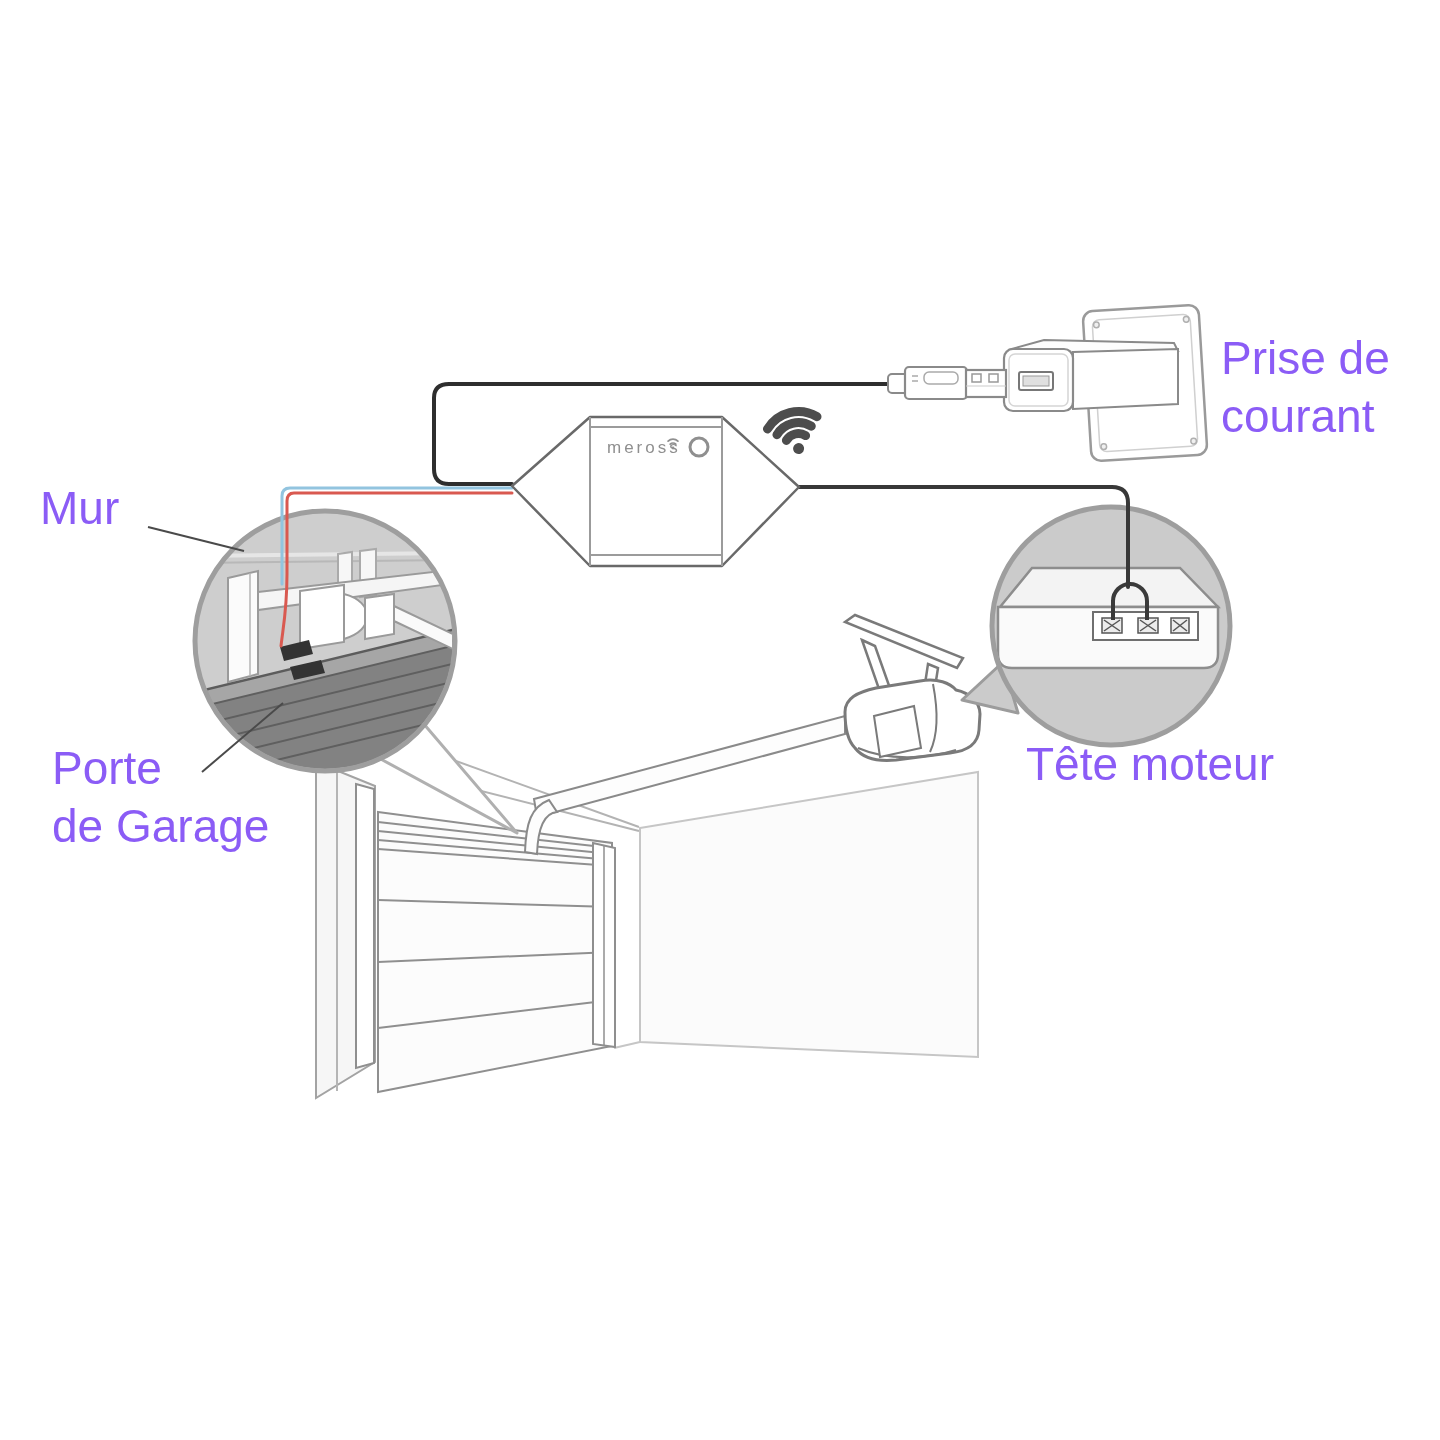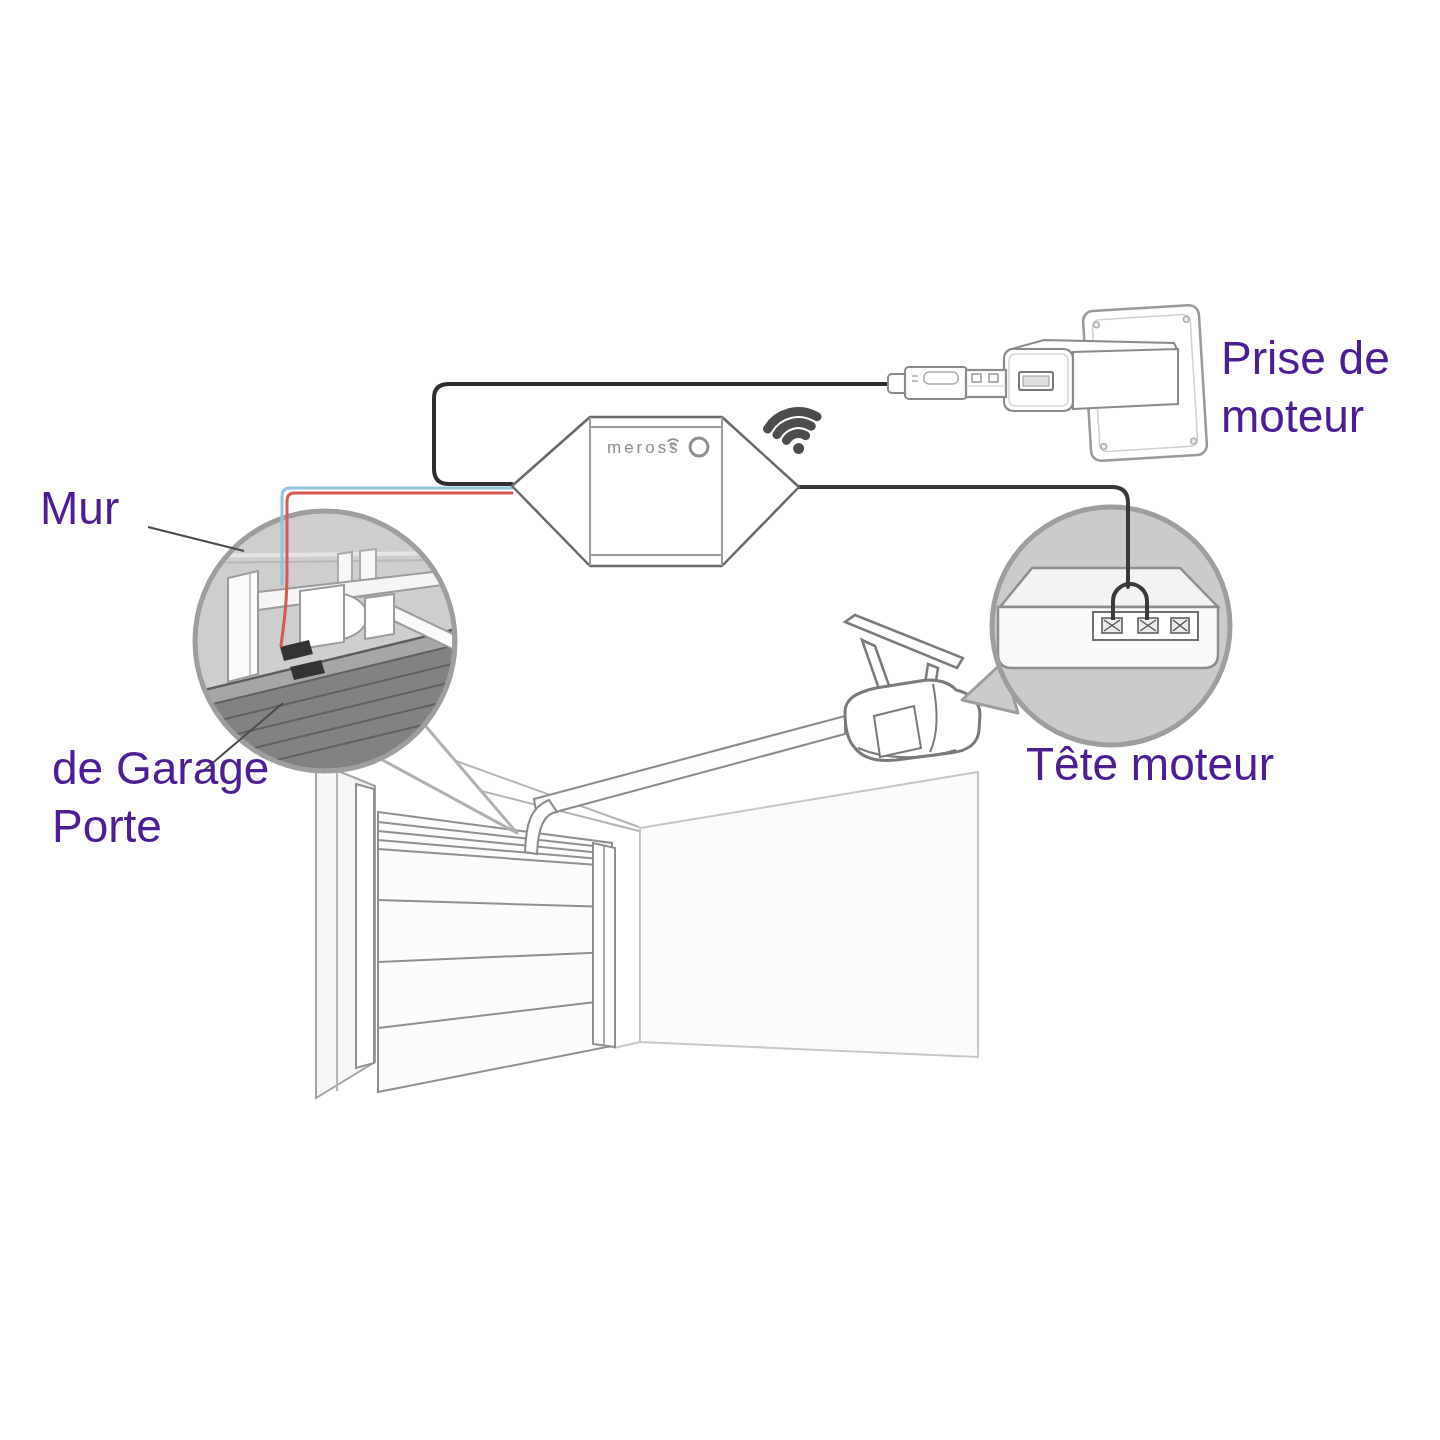--- a/index.html
+++ b/index.html
@@ -1,19 +1,19 @@
 <!DOCTYPE html>
 <html><head>
 <meta charset="utf-8">
 <style>
   html,body{margin:0;padding:0;background:#ffffff;}
   .canvas{position:relative;width:1440px;height:1440px;background:#ffffff;overflow:hidden;
           font-family:"Liberation Sans",sans-serif;}
   .canvas svg{position:absolute;left:0;top:0;}
-  .diagram-label{position:absolute;color:#4c1d95;font-size:46px;line-height:1.25;
+  .diagram-label{position:absolute;color:#8b5cf6;font-size:46px;line-height:1.25;
                  font-family:"Liberation Sans",sans-serif;white-space:nowrap;}
   .brand-text{font-family:"Liberation Sans",sans-serif;font-size:17px;letter-spacing:3px;fill:#8f8f8f;}
 </style>
 </head>
 <body>
 
 <div class="canvas">
 <svg width="1440" height="1440" viewBox="0 0 1440 1440">
 
   <g>
@@ -187,23 +187,23 @@
   </g>
 
   <line x1="148" y1="527" x2="244" y2="551" stroke="#4a4a4a" stroke-width="2"></line>
   <line x1="202" y1="772" x2="283" y2="703" stroke="#4a4a4a" stroke-width="2"></line>
 </svg>
 
   <div class="diagram-label" style="left:40px;top:480px;">
     <span>Mur</span>
   </div>
   <div class="diagram-label" style="left:52px;top:740px;">
+    <div>Porte</div>
     <div>de Garage</div>
-    <div>Porte</div>
   </div>
   <div class="diagram-label" style="left:1221px;top:330px;">
     <div>Prise de</div>
-    <div>moteur</div>
+    <div>courant</div>
   </div>
   <div class="diagram-label" style="left:1026px;top:736px;">
     <span>Tête moteur</span>
   </div>
 </div>
 
 </body></html>

